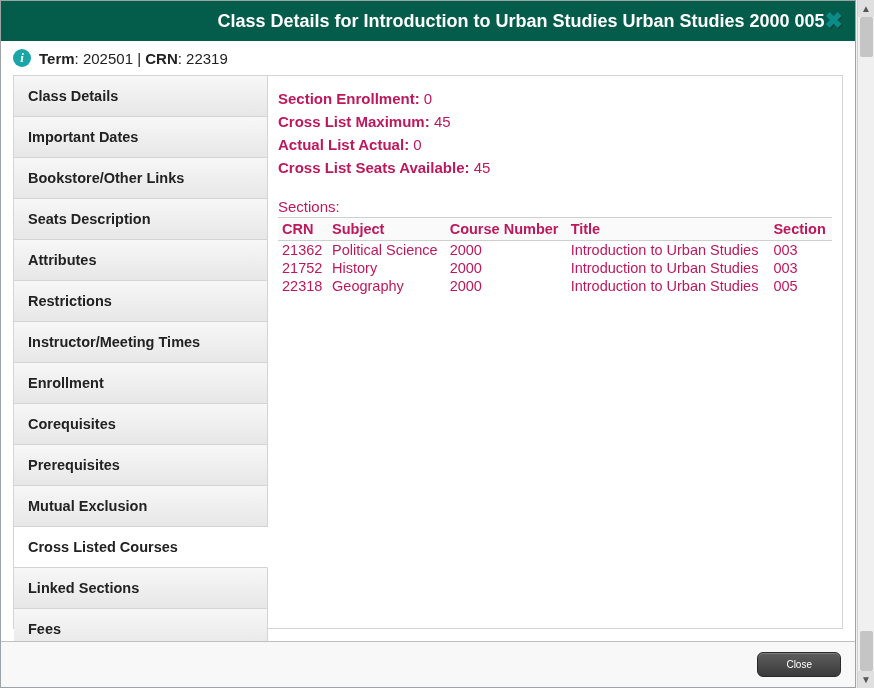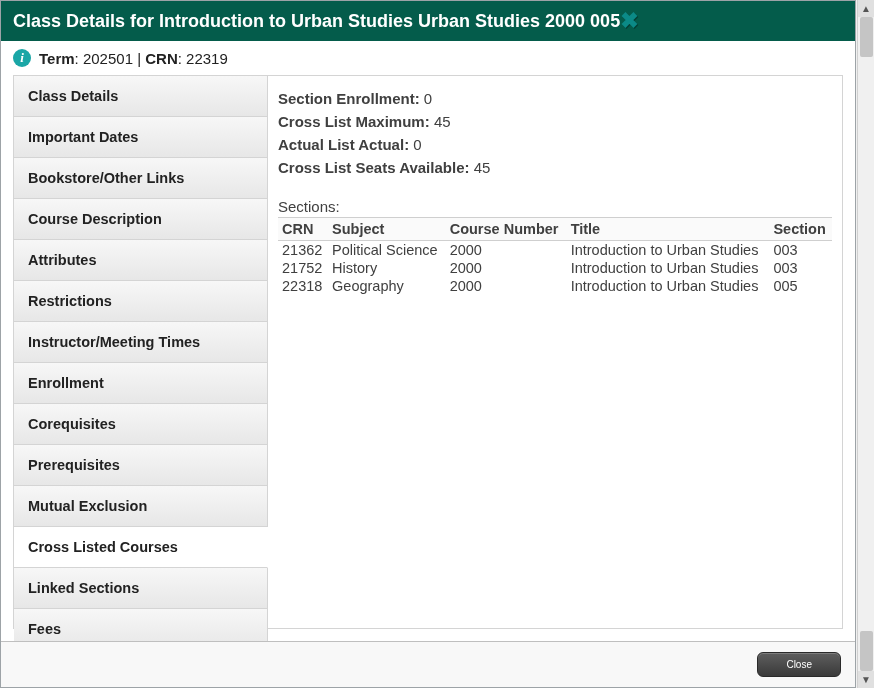--- a/index.html
+++ b/index.html
@@ -21,21 +21,21 @@
     display: flex;
     flex-direction: column;
   }
   .modal-header {
     background: #045c4b;
     color: #fff;
     font-size: 18px;
     font-weight: bold;
     padding: 9px 12px;
     display: flex;
-    justify-content: flex-start;
+    justify-content: flex-end;
     align-items: center;
   }
   .modal-header .close-x {
     color: #0b8a87;
     font-size: 22px;
     font-weight: bold;
     cursor: pointer;
     line-height: 1;
     text-shadow: 1px 1px 0 #043f34;
   }
@@ -92,21 +92,21 @@
   }
   .tab:last-child { border-bottom: 1px solid #d4d4d4; }
   .tabs .spacer { flex:1; border-right:1px solid #d4d4d4; background:#fff; }
   .panel {
     flex: 1;
     border: 1px solid #d4d4d4;
     border-left: none;
     padding: 14px 10px;
     background: #fff;
     font-size: 15px;
-    color: #404040;
+    color: #be185d;
   }
   .kv { margin-bottom: 6px; }
   .kv .k { font-weight: bold; }
   .sections-label { margin-top: 22px; }
   table.sections {
     border-collapse: collapse;
     width: 100%;
     font-size: 14.5px;
     margin-top: 2px;
   }
@@ -177,21 +177,21 @@
     <span><b>CRN</b></span>
     <span>:&nbsp;</span>
     <span>22319</span>
   </div>
 
   <div class="content-area">
     <div class="tabs" id="tabs">
         <div class="tab">Class Details</div>
         <div class="tab">Important Dates</div>
         <div class="tab">Bookstore/Other Links</div>
-        <div class="tab">Course Description</div>
+        <div class="tab">Seats Description</div>
         <div class="tab">Attributes</div>
         <div class="tab">Restrictions</div>
         <div class="tab">Instructor/Meeting Times</div>
         <div class="tab">Enrollment</div>
         <div class="tab">Corequisites</div>
         <div class="tab">Prerequisites</div>
         <div class="tab">Mutual Exclusion</div>
         <div class="tab active">Cross Listed Courses</div>
         <div class="tab">Linked Sections</div>
         <div class="tab">Fees</div>

